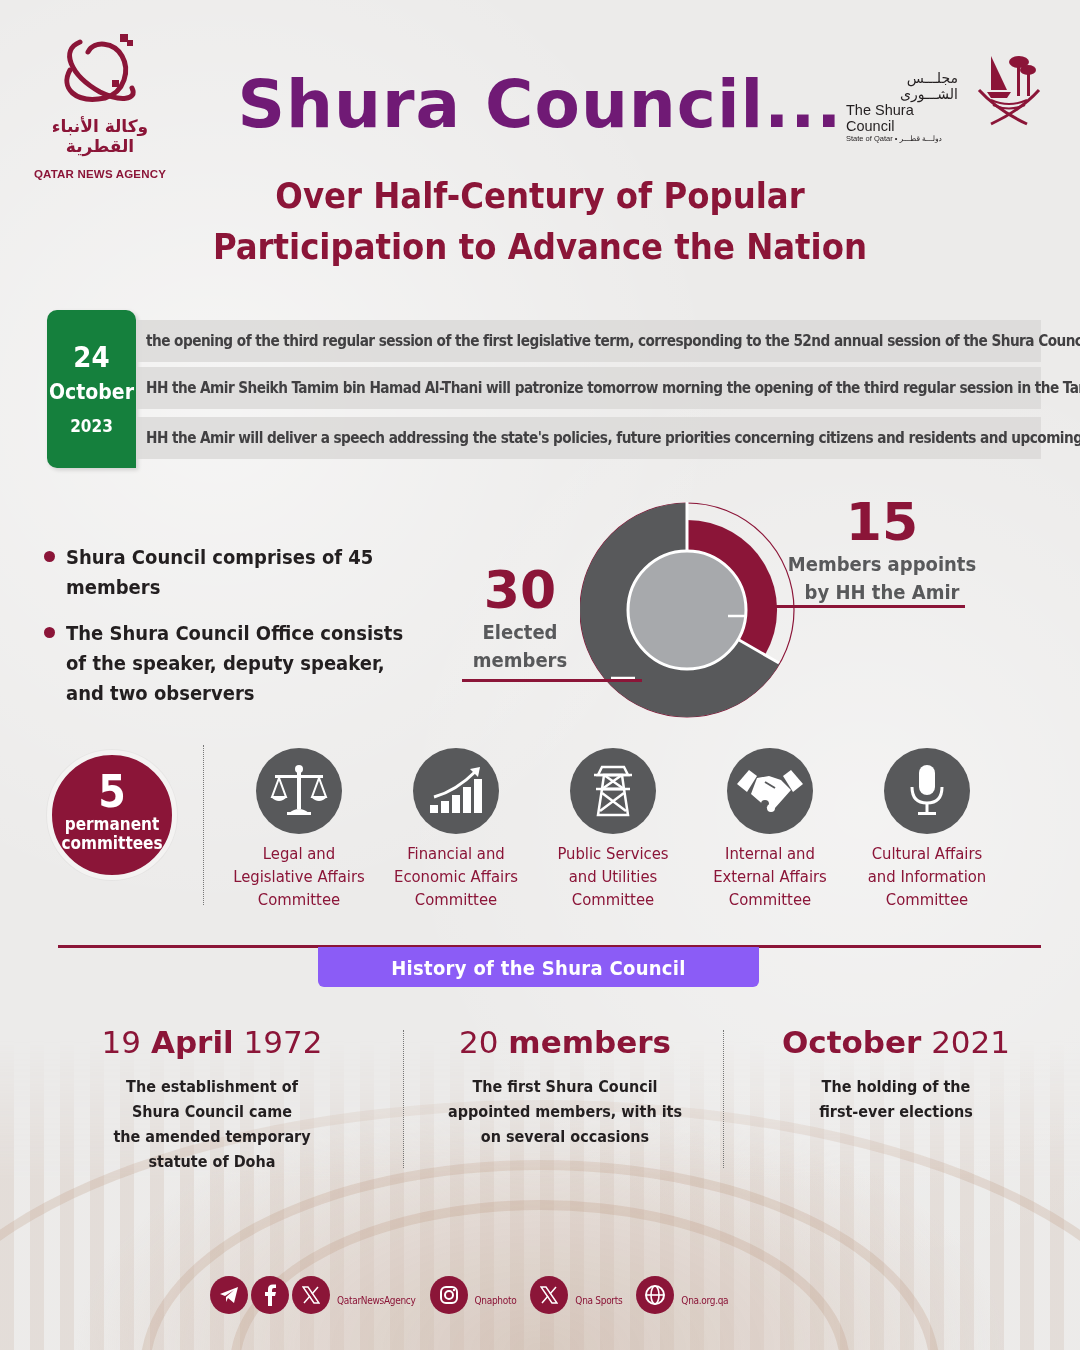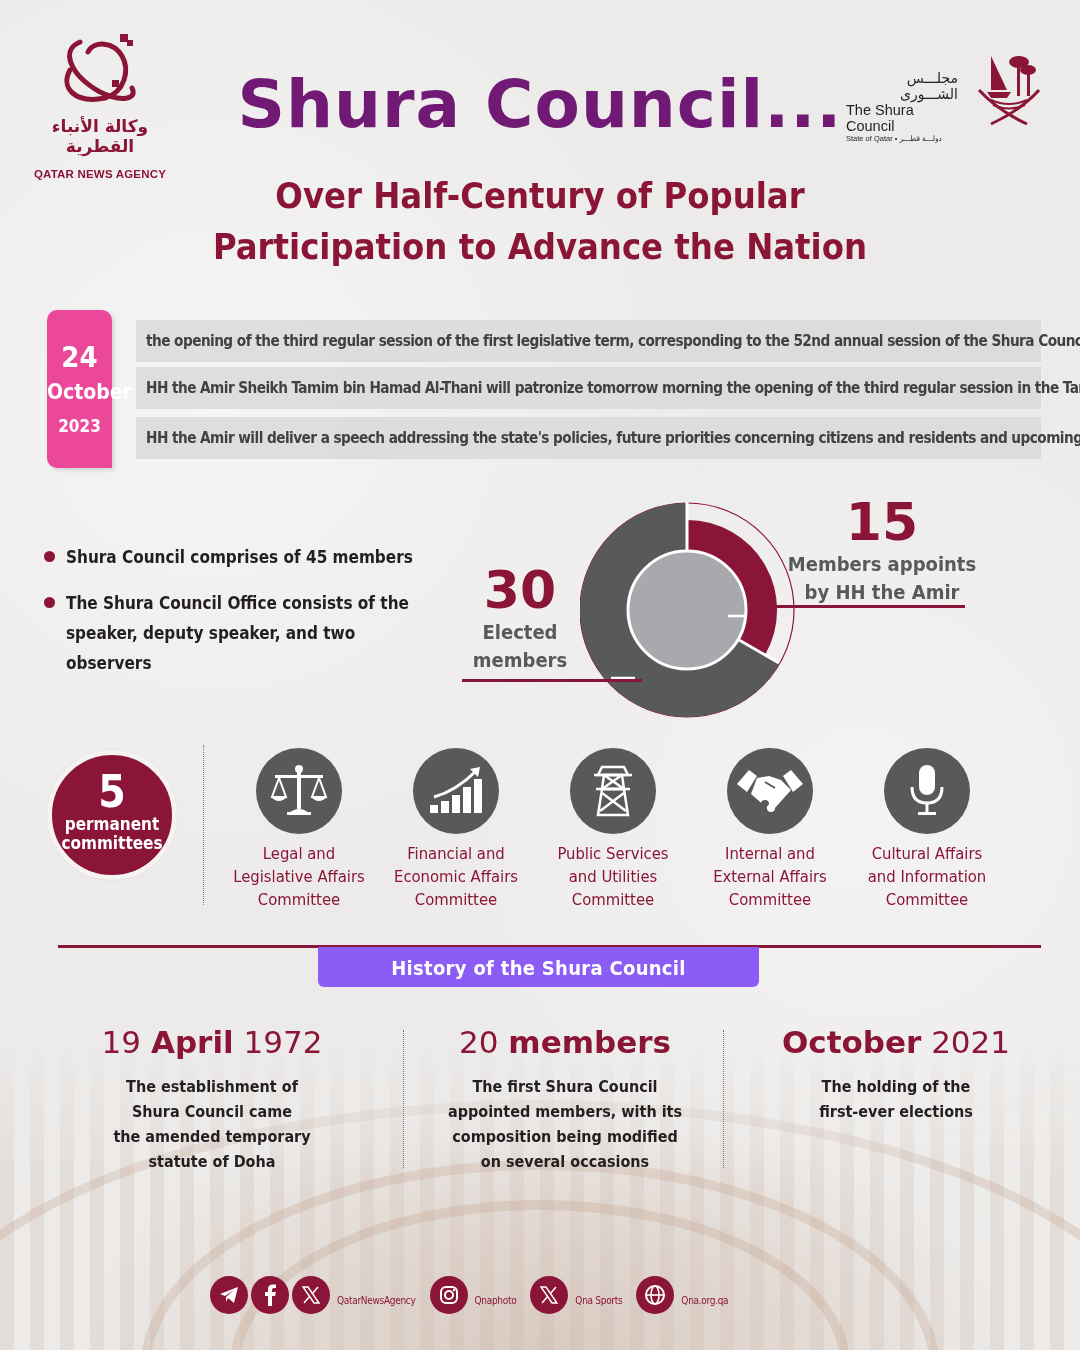--- a/index.html
+++ b/index.html
@@ -47,42 +47,42 @@
 
     .shura-logo { left: 842px; top: 50px; width: 200px; height: 80px; }
     .shura-logo .txt { position: absolute; left: 4px; top: 20px; width: 118px; text-align: left; }
     .shura-logo .ar { font-size: 14px; color: #231f20; text-align: right; padding-right: 6px; font-family: "DejaVu Sans", sans-serif; }
     .shura-logo .en { font-size: 14.5px; color: #231f20; font-family: "Liberation Sans", sans-serif; }
     .shura-logo .state { font-size: 7.5px; color: #231f20; font-family: "Liberation Sans", sans-serif; }
     .shura-logo svg { position: absolute; left: 135px; top: 0; }
 
     
     .date-box {
-      left: 47px; top: 310px; width: 65px; height: 158px;
-      background: #ec4899; border-radius: 10px 0 0 10px;
+      left: 47px; top: 310px; width: 89px; height: 158px;
+      background: #15803d; border-radius: 10px 0 0 10px;
       border-top-right-radius: 10px;
       color: #fff; text-align: center; font-weight: bold;
       box-shadow: 2px 2px 4px rgba(0,0,0,0.15);
     }
     .date-box .day { font-size: 29px; margin-top: 29px; line-height: 36px; }
     .date-box .month { font-size: 21px; line-height: 34px; }
     .date-box .year { font-size: 17px; line-height: 34px; }
 
     .news-row {
       left: 136px; width: 905px; height: 42px;
       background: rgba(218,217,216,0.85);
       display: flex; align-items: center; padding-left: 10px;
       font-size: 15.2px; font-weight: bold; color: #414042;
       white-space: nowrap; letter-spacing: -0.55px;
       font-family: "DejaVu Sans Condensed", "DejaVu Sans", sans-serif;
     }
 
     
     .bullets { left: 44px; top: 542px; width: 380px; }
-    .bullet { position: relative; padding-left: 22px; font-size: 17px; font-weight: bold; line-height: 30px; color: #231f20; margin-bottom: 16px; }
+    .bullet { position: relative; padding-left: 22px; font-size: 20px; font-weight: bold; line-height: 30px; color: #231f20; margin-bottom: 16px; }
     .bullet .dot { position: absolute; left: 0; top: 9px; width: 11px; height: 11px; border-radius: 50%; background: #8b1538; }
 
     
     .stat-num { font-size: 52px; font-weight: bold; color: #8b1538; text-align: center; line-height: 56px; font-family: "DejaVu Sans", sans-serif; }
     .stat-lbl { font-size: 20px; font-weight: bold; color: #58595b; text-align: center; line-height: 28px; }
     .stat-30 { left: 455px; top: 562px; width: 130px; }
     .stat-15 { left: 782px; top: 494px; width: 200px; }
     .line-30 { left: 462px; top: 679px; width: 180px; height: 3px; background: #8b1538; }
     .line-15 { left: 755px; top: 605px; width: 210px; height: 3px; background: #8b1538; }
 
@@ -323,21 +323,20 @@
   <div class="desc">Shura Council came</div>
   <div class="desc">the amended temporary</div>
   <div class="desc">statute of Doha</div>
 </div>
 <div class="abs vdiv" style="left:403px; top:1030px; height:138px;"></div>
 
 <div class="abs hist-col" style="left:420px; width:290px;">
   <div class="head"><span>20 </span><b>members</b><span></span></div>
   <div class="desc">The first Shura Council</div>
   <div class="desc">appointed members, with its</div>
-  <div class="desc">composition being modified</div>
   <div class="desc">on several occasions</div>
 </div>
 <div class="abs vdiv" style="left:723px; top:1030px; height:138px;"></div>
 
 <div class="abs hist-col" style="left:760px; width:272px;">
   <div class="head"><span></span><b>October</b><span> 2021</span></div>
   <div class="desc">The holding of the</div>
   <div class="desc">first-ever elections</div>
 </div>
 

